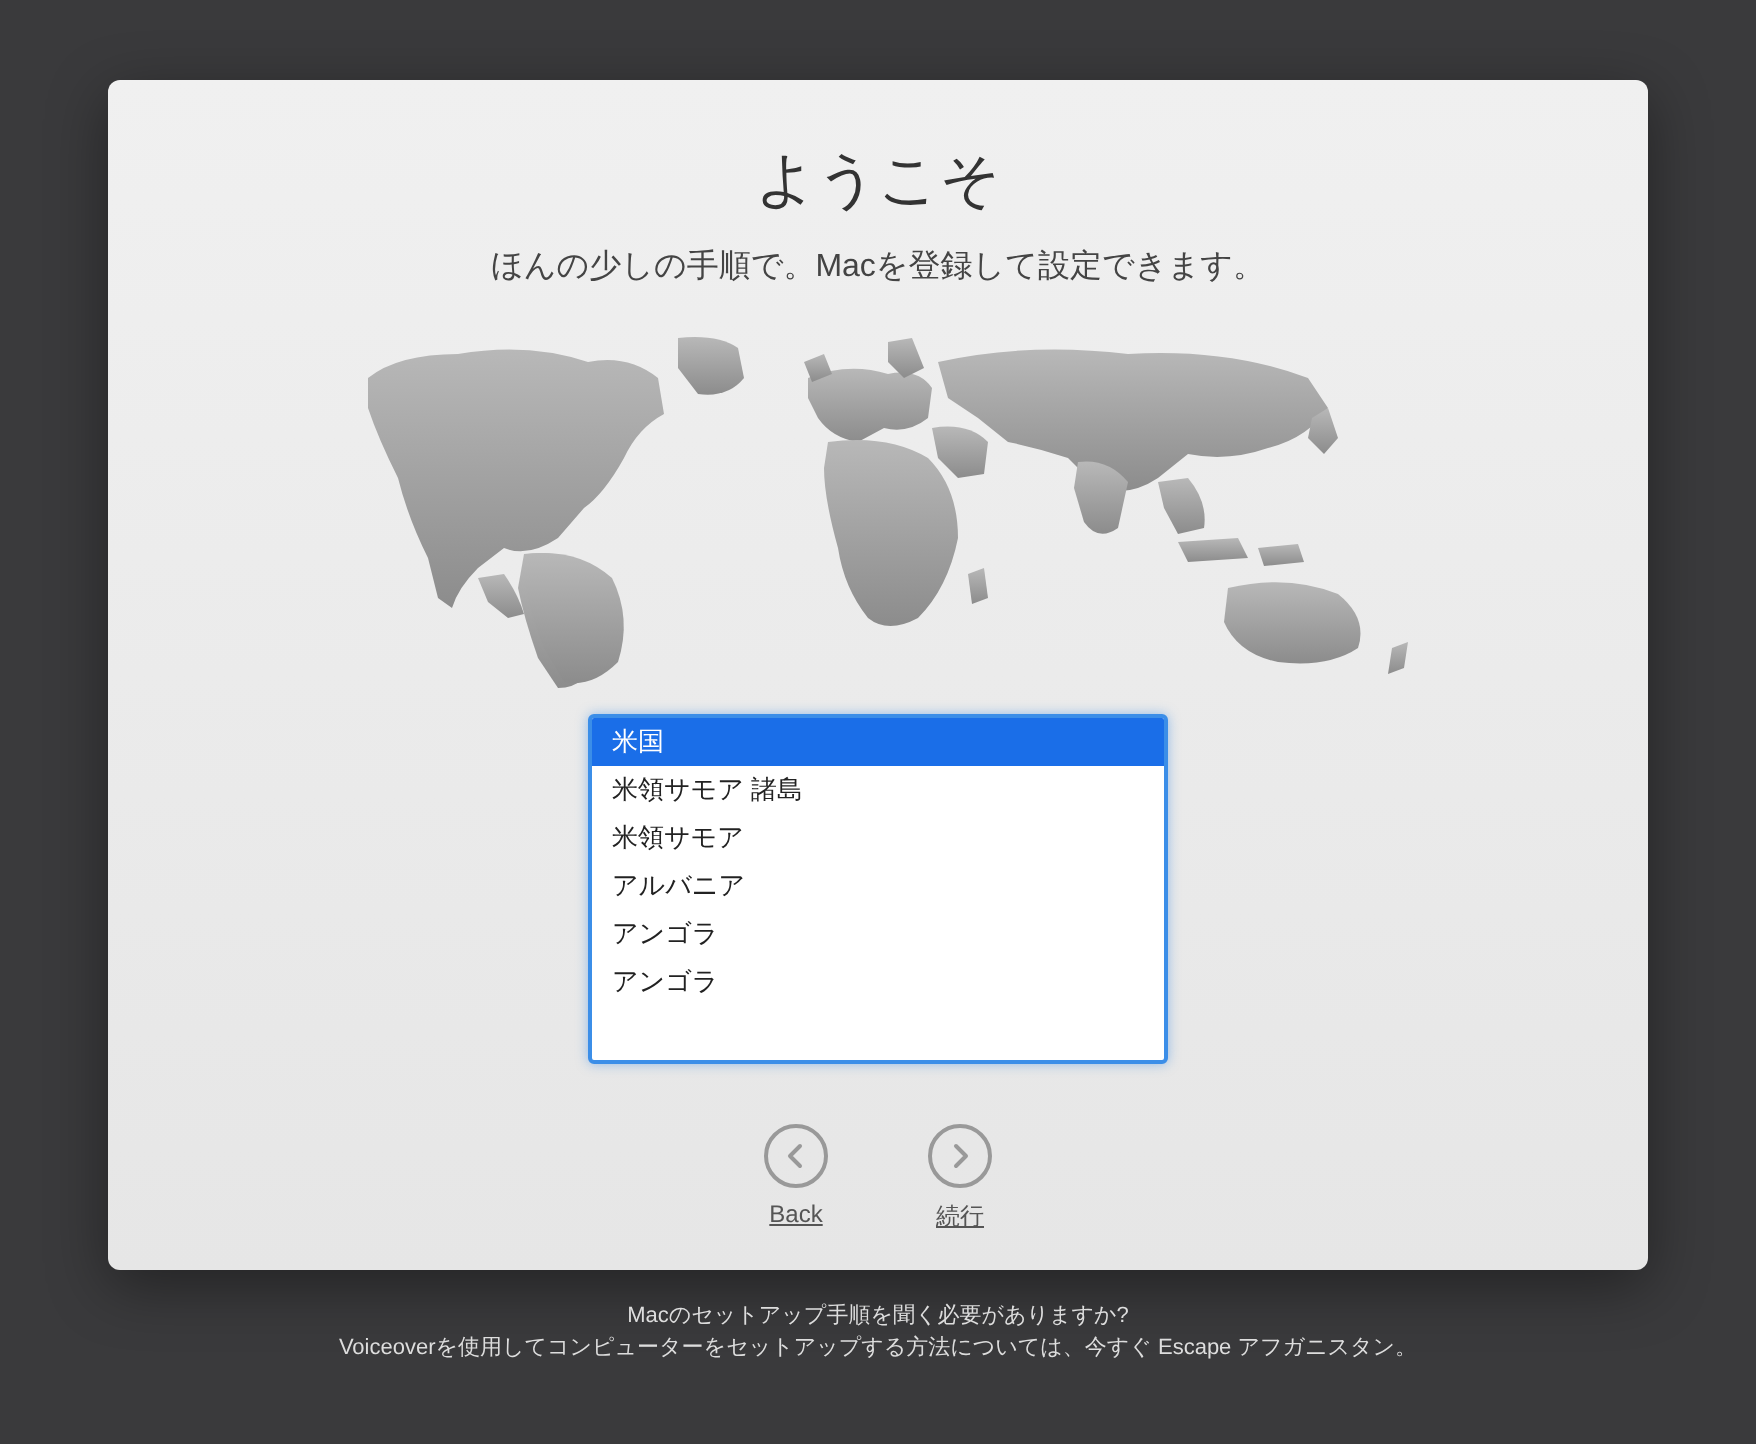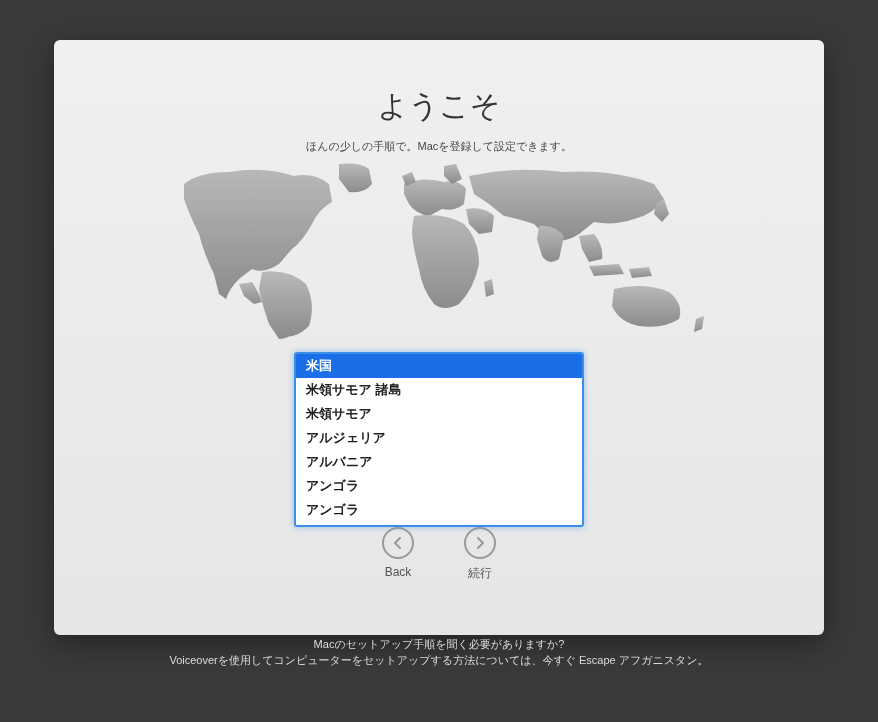--- a/index.html
+++ b/index.html
@@ -20,31 +20,32 @@
     }
     .setup-card {
       width: 770px;
       height: 595px;
       background: linear-gradient(to bottom, #f0f0f0, #e6e6e6);
       border-radius: 6px;
       box-shadow: 0 8px 30px rgba(0,0,0,0.4);
       display: flex;
       flex-direction: column;
       align-items: center;
-      padding-top: 46px;
+      padding-top: 30px;
     }
     .title {
       font-size: 30px;
       font-weight: 400;
       color: #333;
       margin-bottom: 12px;
     }
     .subtitle {
-      font-size: 11px;
+      font-size: 16px;
       color: #444;
+      margin-bottom: 15px;
     }
     .map-container {
       width: 590px;
       height: 190px;
       margin-bottom: 8px;
       display: flex;
       align-items: center;
       justify-content: center;
     }
     .map-container svg {
@@ -52,21 +53,21 @@
       height: 100%;
     }
     .country-list {
       width: 290px;
       height: 175px;
       background: #fff;
       border: 2px solid #3b8ee8;
       border-radius: 3px;
       box-shadow: 0 0 6px rgba(59,142,232,0.5);
       overflow: hidden;
-      font-weight: bold;
+      margin-bottom: 30px;
     }
     .country-item {
       padding: 2px 10px;
       font-size: 13px;
       color: #222;
       cursor: default;
       line-height: 20px;
     }
     .country-item.selected {
       background: #1a6ee8;
@@ -91,23 +92,24 @@
       border-radius: 50%;
       display: flex;
       align-items: center;
       justify-content: center;
       color: #888;
       font-size: 18px;
     }
     .nav-button .label {
       font-size: 12px;
       color: #555;
+      text-decoration: underline;
     }
     .footer-text {
-      margin-top: 1px;
+      margin-top: 15px;
       text-align: center;
       color: #ddd;
       font-size: 11px;
       line-height: 16px;
     }
   </style>
 </head>
 <body>
 
 <div class="setup-card">
@@ -159,21 +161,20 @@
 
         <path d="M552 165 L560 162 L558 175 L550 178 Z"></path>
       </g>
     </svg>
   </div>
 
   <div class="country-list" id="country-list">
       <div class="country-item selected">米国</div>
       <div class="country-item">米領サモア 諸島</div>
       <div class="country-item">米領サモア</div>
-      <div class="country-item">アルジェリア</div>
       <div class="country-item">アルバニア</div>
       <div class="country-item">アンゴラ</div>
       <div class="country-item">アンゴラ</div>
     </div>
 
   <div class="nav-buttons">
     <div class="nav-button">
       <div class="circle">
         <svg width="16" height="16" viewBox="0 0 16 16">
             <path d="M10 3 L5 8 L10 13" stroke="#999" stroke-width="2" fill="none" stroke-linecap="round" stroke-linejoin="round"></path>

